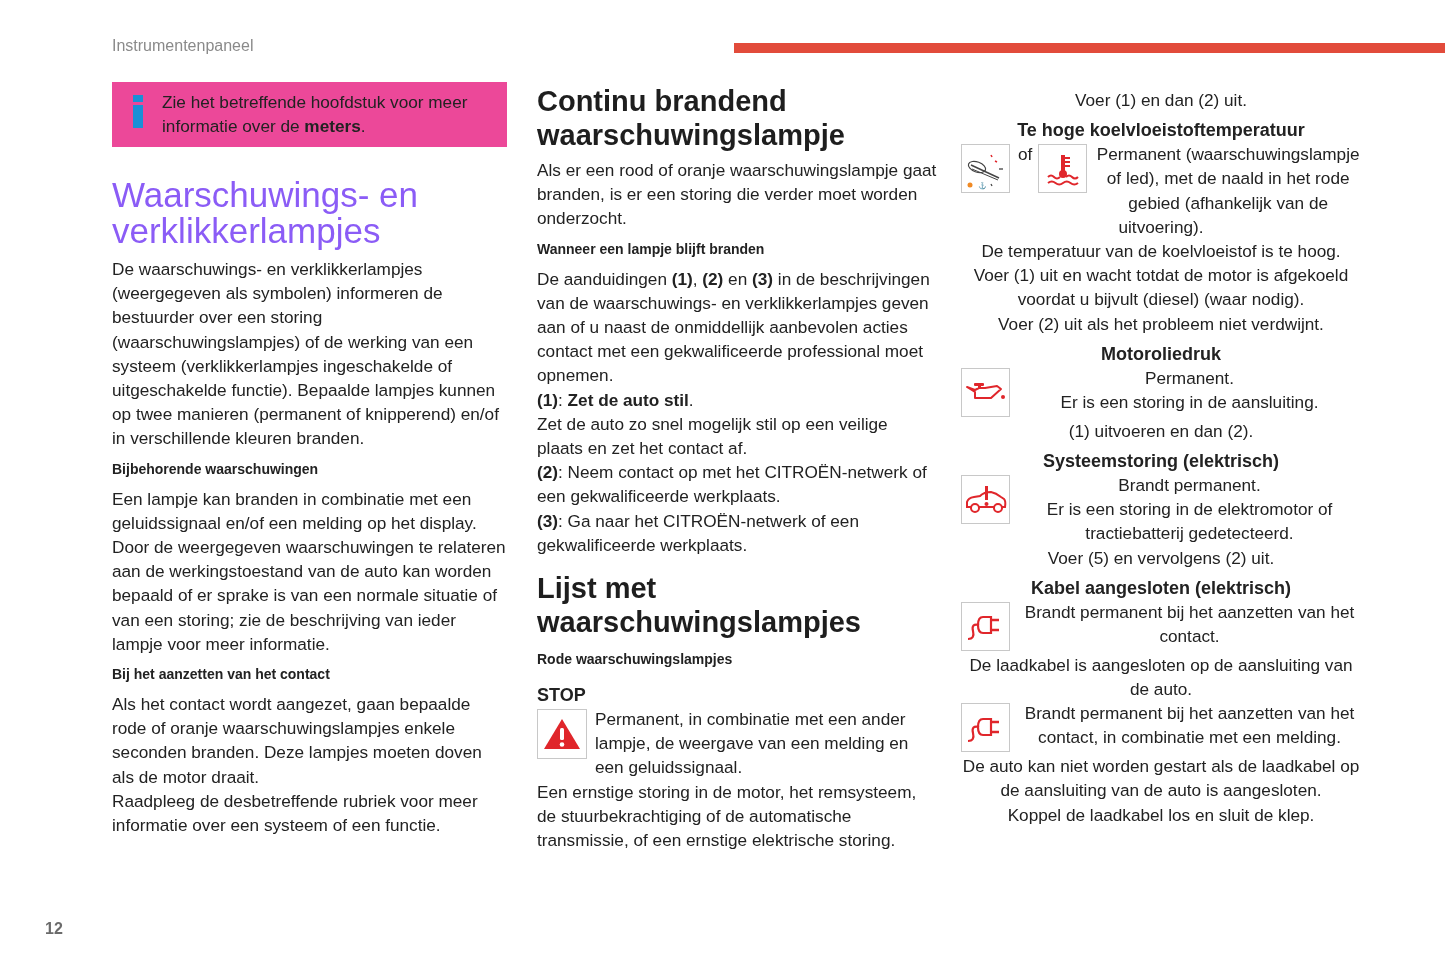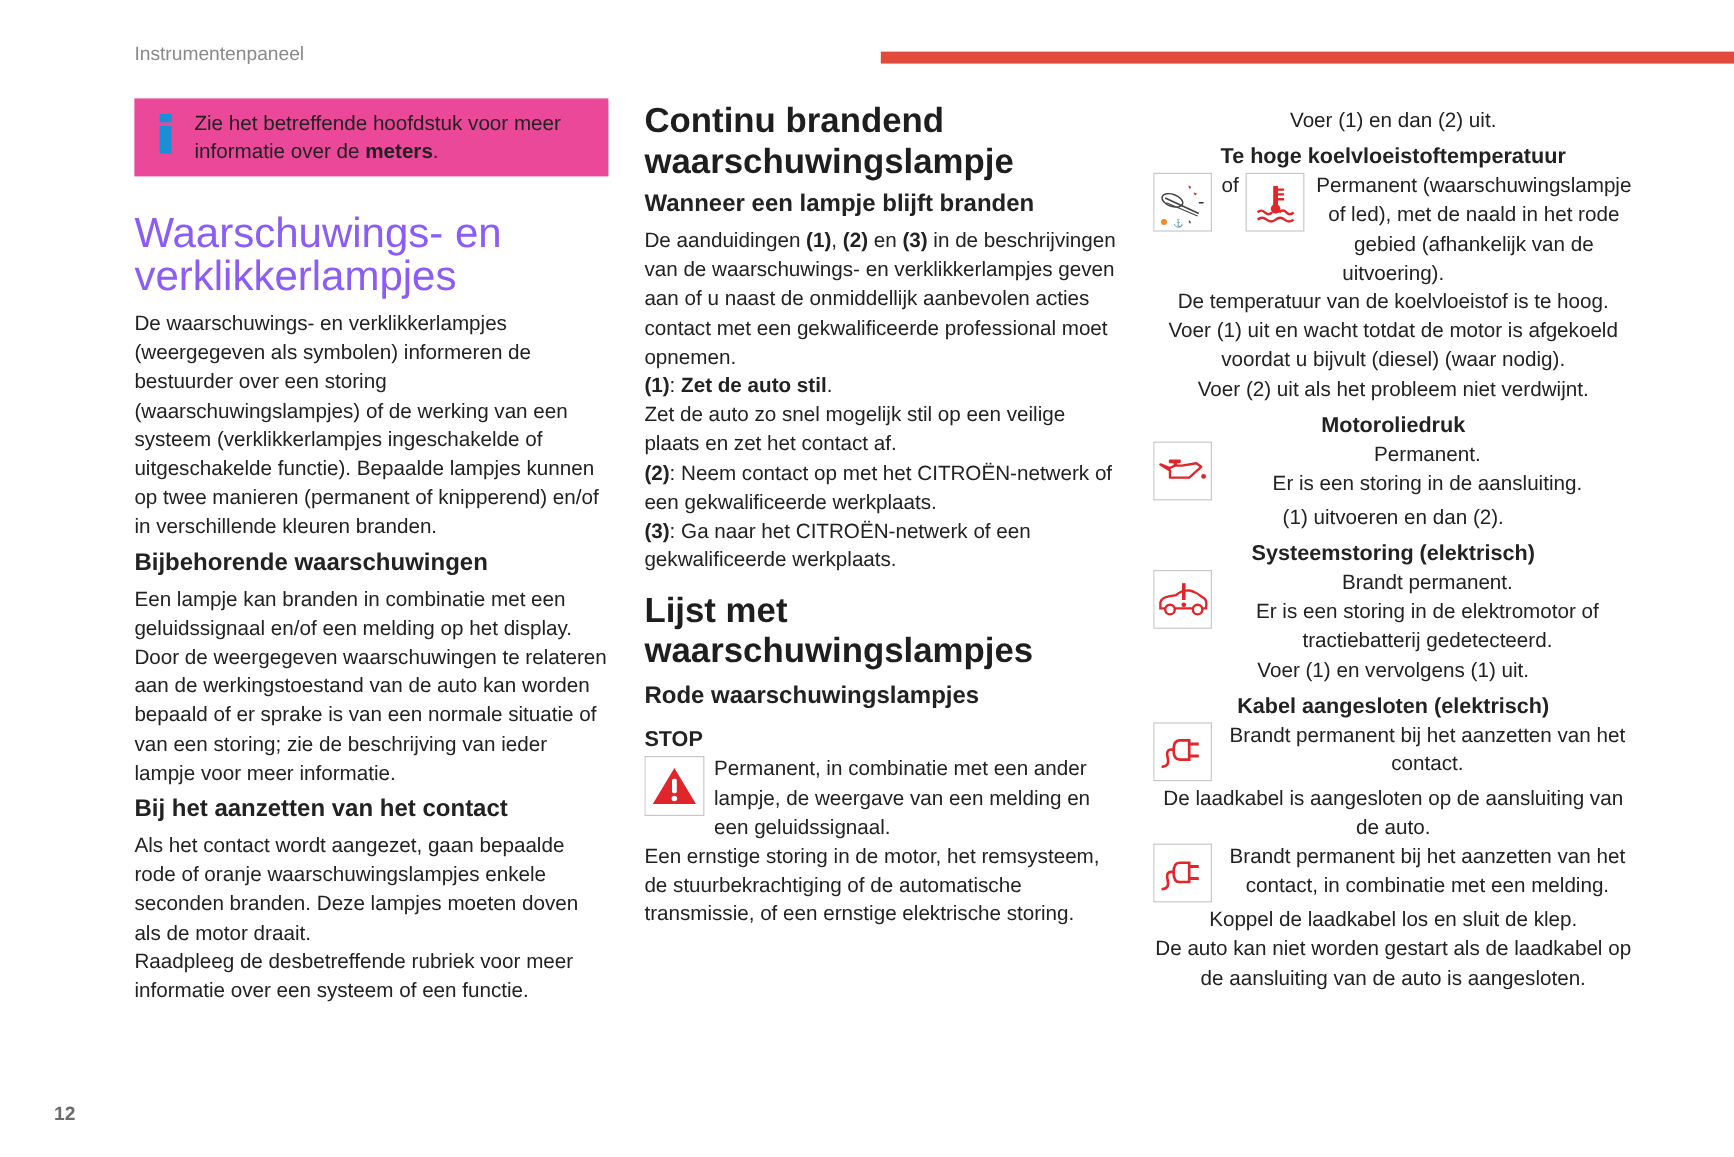--- a/index.html
+++ b/index.html
@@ -12,21 +12,21 @@
   .col1 { left:112px; width:395px; }
   .col2 { left:537px; width:400px; top:84px; }
   .col3 { left:961px; width:400px; top:88px;text-align:center; }
   p { margin:0; }
   .note { background:#ec4899; padding:8px 10px 10px 50px; position:relative; height:47px; margin-bottom:30px; }
   .note .info-icon { position:absolute; left:21px; top:13px; width:10px; height:33px; }
   .note .info-icon .dot { position:absolute; left:0; top:0; width:10px; height:7px; background:#1a8fd6; }
   .note .info-icon .stem { position:absolute; left:0; top:10px; width:10px; height:23px; background:#1a8fd6; }
   .sec-title-light { font-size:35px; line-height:36px; color:#8b5cf6; margin:0 0 8px 0; font-weight:normal; }
   .sec-title-dark { font-size:29px; line-height:34px; color:#1e1e1e; font-weight:bold; margin:0 0 6px 0; }
-  .sub { font-weight:bold; font-size:20px; margin:6px 0 6px 0; line-height:24px; }
+  .sub { font-weight:bold; font-size:14px; margin:6px 0 6px 0; line-height:24px; }
   .sub-tight { font-weight:bold; font-size:18px; margin:4px 0 0 0; line-height:24px; }
   .ico-box { float:left; width:46px; height:46px; border:1px solid #c8c8c8; background:#fff;
              margin:2px 8px 2px 0; box-sizing:border-box; display:flex; align-items:center; justify-content:center; }
   .ico-row { overflow:hidden; }
   .of-word { float:left; margin:0 6px 0 0; }
 </style>
 </head>
 <body>
 
 <div class="running-head">Instrumentenpaneel</div>
@@ -44,20 +44,21 @@
   <p>De waarschuwings- en verklikkerlampjes (weergegeven als symbolen) informeren de bestuurder over een storing (waarschuwingslampjes) of de werking van een systeem (verklikkerlampjes ingeschakelde of uitgeschakelde functie). Bepaalde lampjes kunnen op twee manieren (permanent of knipperend) en/of in verschillende kleuren branden.</p>
   <div class="sub">Bijbehorende waarschuwingen</div>
   <p>Een lampje kan branden in combinatie met een geluidssignaal en/of een melding op het display. Door de weergegeven waarschuwingen te relateren aan de werkingstoestand van de auto kan worden bepaald of er sprake is van een normale situatie of van een storing; zie de beschrijving van ieder lampje voor meer informatie.</p>
   <div class="sub">Bij het aanzetten van het contact</div>
   <p>Als het contact wordt aangezet, gaan bepaalde rode of oranje waarschuwingslampjes enkele seconden branden. Deze lampjes moeten doven als de motor draait.</p>
   <p>Raadpleeg de desbetreffende rubriek voor meer informatie over een systeem of een functie.</p>
 </div>
 
 <div class="col col2">
   <h2 class="sec-title-dark">Continu brandend waarschuwingslampje</h2>
+  <p>Als er een rood of oranje waarschuwingslampje gaat branden, is er een storing die verder moet worden onderzocht.</p>
   <div class="sub">Wanneer een lampje blijft branden</div>
   <p><span>De aanduidingen </span><b>(1)</b><span>, </span><b>(2)</b><span> en </span><b>(3)</b><span> in de beschrijvingen van de waarschuwings- en verklikkerlampjes geven aan of u naast de onmiddellijk aanbevolen acties contact met een gekwalificeerde professional moet opnemen.</span></p>
   <p><b>(1)</b><span>: </span><b>Zet de auto stil</b><span>.</span></p>
   <p>Zet de auto zo snel mogelijk stil op een veilige plaats en zet het contact af.</p>
   <p><b>(2)</b><span>: </span><span>Neem contact op met het CITROËN-netwerk of een gekwalificeerde werkplaats.</span></p>
   <p><b>(3)</b><span>: </span><span>Ga naar het CITROËN-netwerk of een gekwalificeerde werkplaats.</span></p>
   <h2 class="sec-title-dark" style="margin-top:14px;">Lijst met waarschuwingslampjes</h2>
   <div class="sub" style="margin-top:8px;margin-bottom:12px;">Rode waarschuwingslampjes</div>
   <div class="sub-tight">STOP</div>
   <div class="ico-row">
@@ -129,21 +130,21 @@
           <path d="M3 22 L3 17 Q4 13 10 12 L16 11 Q20 7 27 7 Q32 8 37 12 L40 14 Q42 16 41 22 Z" fill="none" stroke="#e0262b" stroke-width="2"></path>
           <circle cx="11" cy="23" r="4" fill="#fff" stroke="#e0262b" stroke-width="2"></circle>
           <circle cx="34" cy="23" r="4" fill="#fff" stroke="#e0262b" stroke-width="2"></circle>
           <rect x="21" y="1" width="3" height="14" fill="#e0262b"></rect>
           <circle cx="22.5" cy="19" r="2" fill="#e0262b"></circle>
         </svg>
     </span>
     <span>Brandt permanent.</span><br>
     <span>Er is een storing in de elektromotor of tractiebatterij gedetecteerd.</span>
   </div>
-  <p>Voer (1) en vervolgens (1) uit.</p>
+  <p>Voer (5) en vervolgens (2) uit.</p>
 
   <div class="sub-tight" style="margin-top:6px;">Kabel aangesloten (elektrisch)</div>
   <div class="ico-row">
     <span class="ico-box" style="width:49px;height:49px;">
       <svg width="42" height="34" viewBox="0 0 42 34">
           <path d="M3 30 Q10 30 8 22 Q6 14 14 16" fill="none" stroke="#e0262b" stroke-width="2.2"></path>
           <path d="M26 8 L18 8 Q13 8 13 16 Q13 24 18 24 L26 24 Z" fill="none" stroke="#e0262b" stroke-width="2.2"></path>
           <line x1="26" y1="11" x2="34" y2="11" stroke="#e0262b" stroke-width="2.5"></line>
           <line x1="26" y1="21" x2="34" y2="21" stroke="#e0262b" stroke-width="2.5"></line>
         </svg>
@@ -155,17 +156,17 @@
     <span class="ico-box" style="width:49px;height:49px;">
       <svg width="42" height="34" viewBox="0 0 42 34">
           <path d="M3 30 Q10 30 8 22 Q6 14 14 16" fill="none" stroke="#e0262b" stroke-width="2.2"></path>
           <path d="M26 8 L18 8 Q13 8 13 16 Q13 24 18 24 L26 24 Z" fill="none" stroke="#e0262b" stroke-width="2.2"></path>
           <line x1="26" y1="11" x2="34" y2="11" stroke="#e0262b" stroke-width="2.5"></line>
           <line x1="26" y1="21" x2="34" y2="21" stroke="#e0262b" stroke-width="2.5"></line>
         </svg>
     </span>
     <span>Brandt permanent bij het aanzetten van het contact, in combinatie met een melding.</span>
   </div>
+  <p>De auto kan niet worden gestart als de laadkabel op de aansluiting van de auto is aangesloten.</p>
   <p>Koppel de laadkabel los en sluit de klep.</p>
-  <p>De auto kan niet worden gestart als de laadkabel op de aansluiting van de auto is aangesloten.</p>
 </div>
 
 <div class="page-num">12</div>
 
 </body></html>

